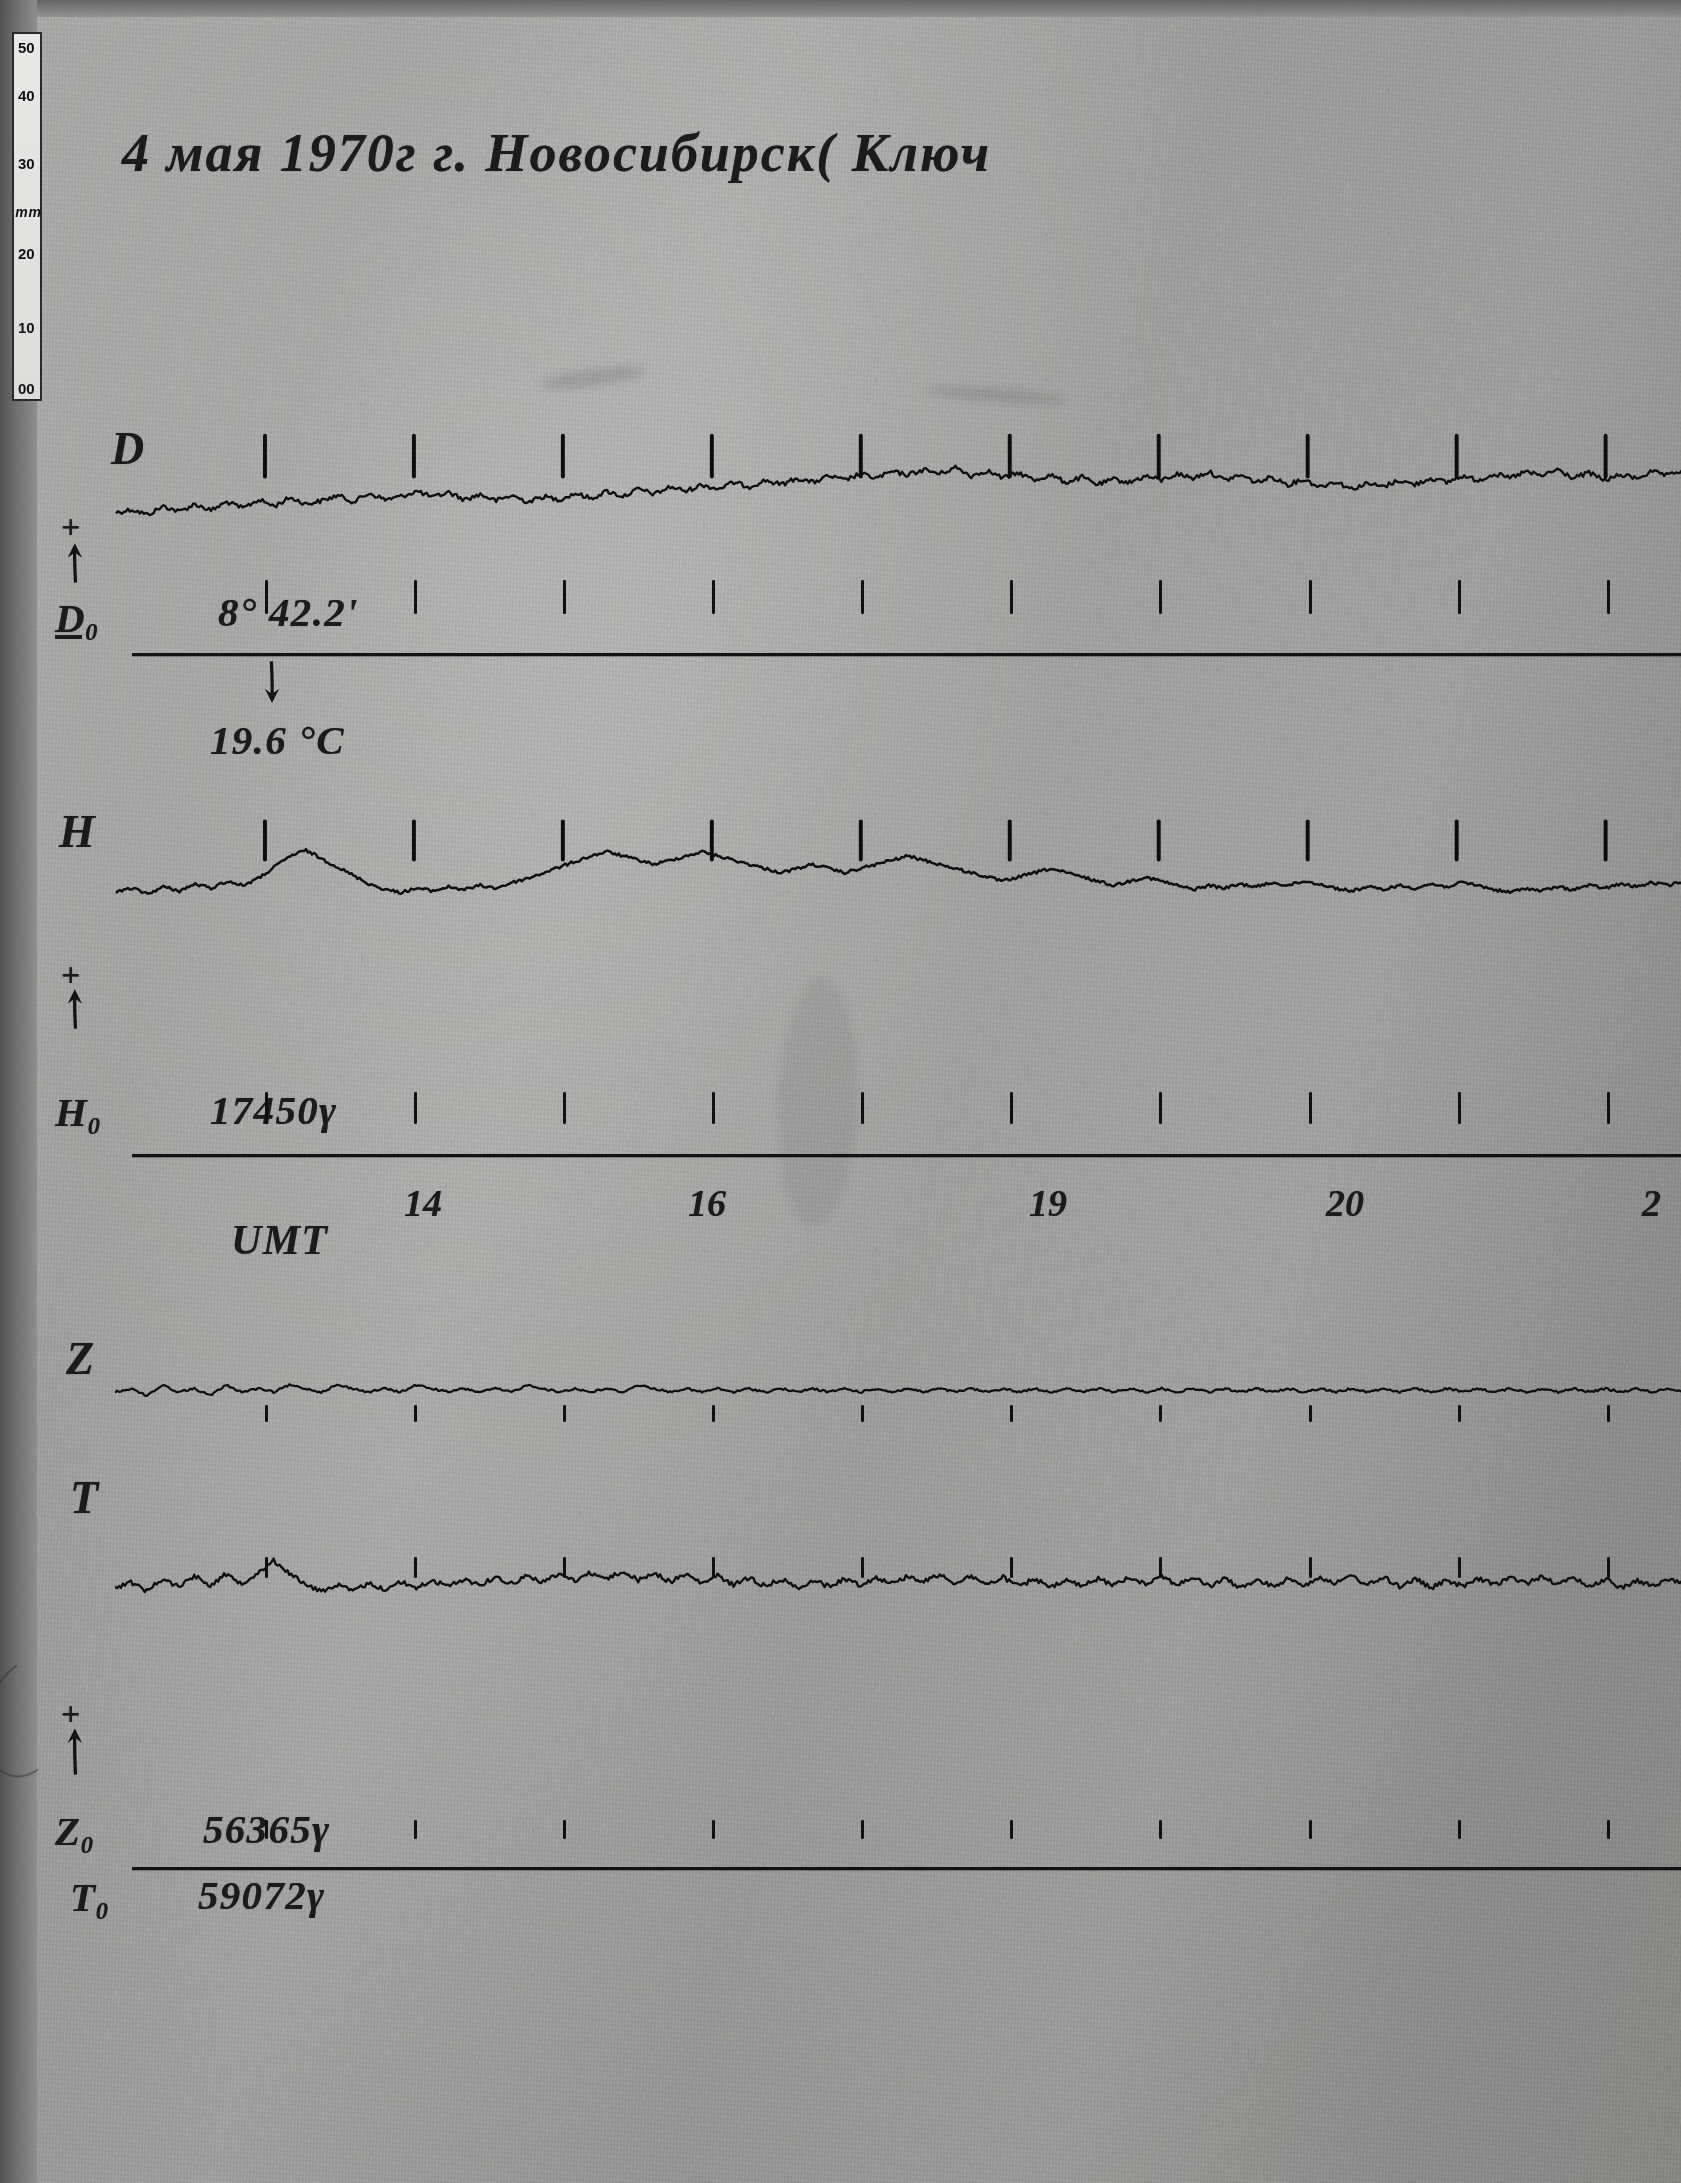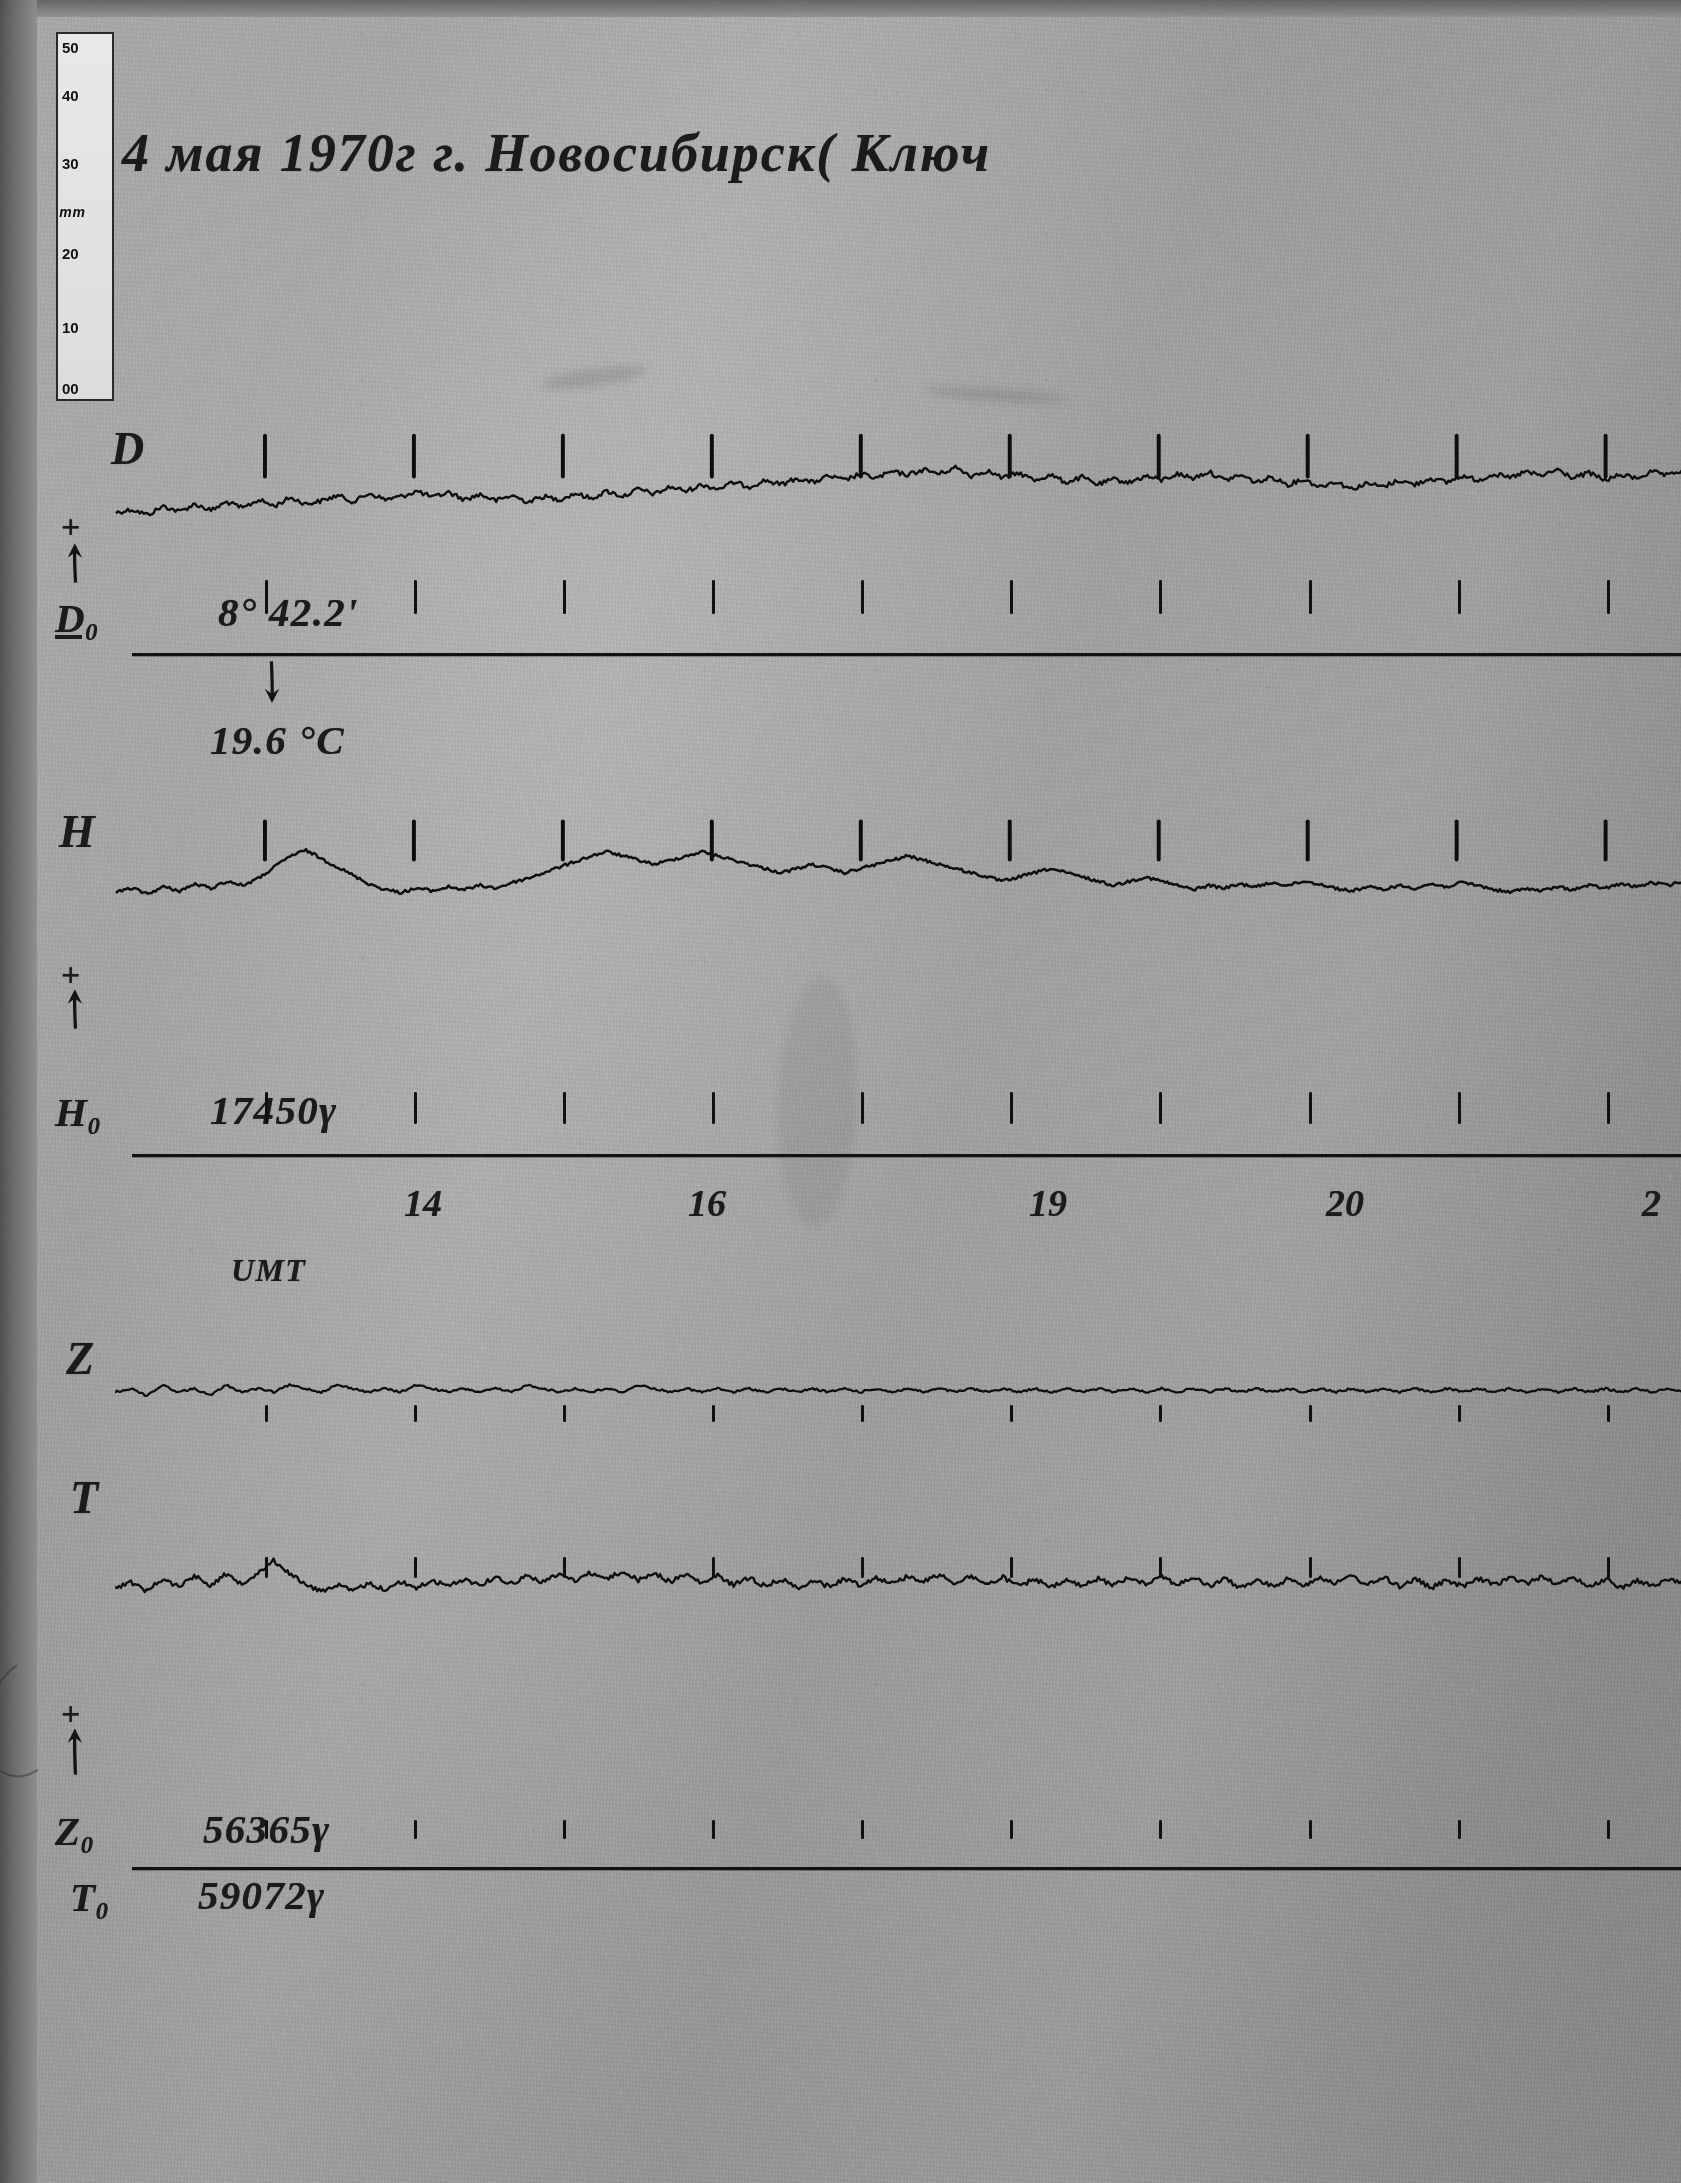--- a/index.html
+++ b/index.html
@@ -37,25 +37,24 @@
     background:linear-gradient(90deg,#4d4d4d 0%, #6a6a6a 40%, #8d8d8c 100%);
     opacity:.95;
   }
   #topedge{
     position:absolute;left:0;top:0;width:1682px;height:17px;
     background:linear-gradient(180deg,#5a5a5a 0%, #8e8e8d 100%);
     opacity:.85;
   }
   
   #scalebar{
-    position:absolute;left:12px;top:32px;width:58px;height:369px;
+    position:absolute;left:12px;top:32px;width:30px;height:369px;
     background:linear-gradient(180deg,#e8e8e6,#dcdcda);
     border:2px solid #2a2a2a;
     box-sizing:border-box;
-    margin-left:44px;
   }
   #scalebar .tick{
     position:absolute;left:0;width:100%;
     font-family:"Liberation Sans", sans-serif;
     font-size:15px;font-weight:700;color:#111;
     text-align:left;padding-left:4px;box-sizing:border-box;
   }
   #scalebar .mmlabel{
     position:absolute;left:1.3px;top:170px;width:38px;
     font-family:"Liberation Sans", sans-serif;
@@ -189,21 +188,21 @@
 </div>
 <div class="hand baselabel" style="left:55px;top:1088px;">H₀</div>
 <div class="hand valuelabel" style="left:210px;top:1086px;">17450γ</div>
 <div class="baseline" style="left:132px;top:1154px;width:1550px;"></div>
 
 <div class="hand hourlabel" style="left:404px;top:1181px;">14</div>
 <div class="hand hourlabel" style="left:688px;top:1181px;">16</div>
 <div class="hand hourlabel" style="left:1029px;top:1181px;">19</div>
 <div class="hand hourlabel" style="left:1326px;top:1181px;">20</div>
 <div class="hand hourlabel" style="left:1642px;top:1181px;">2</div>
-<div class="hand valuelabel" style="left:231px;top:1252px;font-size:32px;">UMT</div>
+<div class="hand valuelabel" style="left:231px;top:1216px;font-size:42px;">UMT</div>
 
 <div class="hand tracelabel" style="left:66px;top:1332px;">Z</div>
 <div class="trace" style="left:115px;top:1369px;">
   <svg width="1570" height="40" viewBox="0 0 2380 60">
       <path d="M0.0 35.5 L3.0 32.5 L6.0 34.3 L9.0 34.1 L12.0 31.8 L15.0 32.1 L18.0 31.3 L21.0 31.4 L24.0 29.8 L27.0 29.5 L30.1 31.4 L33.1 32.7 L36.1 35.8 L39.1 35.8 L42.1 36.3 L45.1 40.2 L48.1 40.4 L51.1 37.9 L54.1 35.4 L57.1 33.9 L60.1 33.0 L63.1 30.5 L66.1 28.5 L69.1 26.5 L72.1 24.5 L75.1 24.2 L78.1 25.9 L81.1 26.9 L84.1 30.3 L87.1 32.1 L90.2 32.7 L93.2 34.7 L96.2 34.2 L99.2 33.8 L102.2 32.8 L105.2 31.2 L108.2 33.3 L111.2 32.2 L114.2 29.4 L117.2 30.6 L120.2 28.4 L123.2 31.0 L126.2 33.4 L129.2 34.6 L132.2 34.6 L135.2 34.9 L138.2 37.2 L141.2 38.0 L144.2 38.7 L147.2 38.8 L150.3 35.1 L153.3 33.2 L156.3 31.0 L159.3 30.9 L162.3 29.0 L165.3 24.8 L168.3 24.5 L171.3 24.0 L174.3 27.8 L177.3 27.6 L180.3 29.2 L183.3 32.1 L186.3 32.9 L189.3 32.3 L192.3 35.3 L195.3 33.9 L198.3 33.3 L201.3 33.7 L204.3 31.1 L207.3 30.2 L210.4 30.0 L213.4 31.4 L216.4 28.8 L219.4 28.5 L222.4 29.6 L225.4 31.7 L228.4 32.7 L231.4 32.2 L234.4 32.2 L237.4 32.5 L240.4 35.9 L243.4 34.4 L246.4 32.1 L249.4 29.2 L252.4 29.1 L255.4 27.6 L258.4 25.3 L261.4 26.5 L264.4 22.6 L267.4 24.7 L270.5 25.0 L273.5 25.6 L276.5 25.6 L279.5 27.0 L282.5 28.7 L285.5 29.7 L288.5 29.8 L291.5 31.3 L294.5 29.8 L297.5 31.8 L300.5 32.7 L303.5 32.8 L306.5 34.7 L309.5 34.1 L312.5 36.0 L315.5 32.7 L318.5 33.4 L321.5 31.7 L324.5 30.7 L327.6 26.8 L330.6 25.9 L333.6 25.3 L336.6 23.6 L339.6 24.3 L342.6 25.3 L345.6 26.6 L348.6 26.0 L351.6 26.2 L354.6 29.0 L357.6 28.1 L360.6 30.7 L363.6 30.4 L366.6 29.6 L369.6 32.0 L372.6 32.6 L375.6 32.0 L378.6 34.7 L381.6 34.1 L384.6 34.0 L387.7 35.3 L390.7 32.9 L393.7 31.3 L396.7 32.5 L399.7 32.2 L402.7 30.9 L405.7 28.9 L408.7 28.2 L411.7 29.4 L414.7 31.3 L417.7 30.0 L420.7 31.8 L423.7 33.8 L426.7 32.2 L429.7 35.1 L432.7 35.0 L435.7 31.9 L438.7 32.7 L441.7 32.0 L444.7 29.5 L447.8 28.5 L450.8 26.3 L453.8 24.0 L456.8 25.3 L459.8 24.6 L462.8 24.9 L465.8 24.8 L468.8 25.9 L471.8 27.9 L474.8 28.2 L477.8 28.9 L480.8 30.5 L483.8 31.1 L486.8 29.3 L489.8 32.8 L492.8 32.7 L495.8 31.2 L498.8 32.9 L501.8 32.6 L504.8 34.6 L507.9 34.7 L510.9 33.7 L513.9 31.7 L516.9 32.1 L519.9 30.9 L522.9 29.4 L525.9 29.0 L528.9 29.3 L531.9 31.2 L534.9 29.9 L537.9 31.8 L540.9 31.4 L543.9 33.3 L546.9 34.4 L549.9 33.9 L552.9 34.8 L555.9 34.1 L558.9 32.8 L561.9 31.7 L564.9 30.8 L568.0 31.4 L571.0 29.8 L574.0 29.5 L577.0 28.1 L580.0 30.0 L583.0 29.2 L586.0 31.6 L589.0 32.3 L592.0 32.4 L595.0 31.9 L598.0 33.4 L601.0 34.6 L604.0 32.7 L607.0 31.4 L610.0 31.5 L613.0 30.6 L616.0 29.3 L619.0 25.8 L622.0 24.7 L625.1 24.7 L628.1 23.8 L631.1 25.0 L634.1 27.3 L637.1 26.9 L640.1 28.0 L643.1 29.4 L646.1 29.5 L649.1 29.7 L652.1 29.3 L655.1 31.9 L658.1 32.4 L661.1 30.6 L664.1 31.4 L667.1 33.5 L670.1 35.1 L673.1 34.9 L676.1 33.9 L679.1 33.4 L682.1 32.0 L685.2 32.2 L688.2 32.7 L691.2 31.9 L694.2 31.0 L697.2 28.4 L700.2 30.5 L703.2 31.1 L706.2 32.4 L709.2 31.3 L712.2 32.6 L715.2 33.4 L718.2 34.2 L721.2 34.7 L724.2 34.7 L727.2 34.3 L730.2 31.3 L733.2 30.8 L736.2 32.1 L739.2 31.6 L742.2 30.1 L745.3 29.4 L748.3 30.2 L751.3 29.7 L754.3 30.5 L757.3 30.9 L760.3 32.2 L763.3 34.3 L766.3 34.6 L769.3 35.1 L772.3 34.3 L775.3 33.0 L778.3 30.6 L781.3 29.2 L784.3 28.3 L787.3 25.9 L790.3 25.3 L793.3 25.2 L796.3 25.5 L799.3 25.1 L802.3 24.8 L805.4 26.0 L808.4 27.1 L811.4 29.2 L814.4 29.7 L817.4 28.6 L820.4 31.1 L823.4 31.9 L826.4 32.3 L829.4 30.6 L832.4 32.7 L835.4 32.8 L838.4 35.1 L841.4 33.4 L844.4 34.8 L847.4 32.8 L850.4 32.7 L853.4 33.4 L856.4 32.1 L859.4 31.5 L862.4 31.0 L865.5 29.4 L868.5 28.6 L871.5 29.2 L874.5 32.5 L877.5 31.4 L880.5 32.6 L883.5 33.5 L886.5 32.6 L889.5 35.3 L892.5 33.6 L895.5 33.2 L898.5 31.9 L901.5 32.6 L904.5 31.4 L907.5 30.3 L910.5 30.0 L913.5 28.1 L916.5 28.9 L919.5 31.4 L922.6 31.3 L925.6 32.0 L928.6 32.4 L931.6 33.3 L934.6 33.5 L937.6 35.7 L940.6 34.7 L943.6 32.1 L946.6 33.1 L949.6 31.8 L952.6 30.6 L955.6 29.5 L958.6 29.5 L961.6 28.3 L964.6 30.9 L967.6 32.1 L970.6 30.6 L973.6 33.4 L976.6 31.8 L979.6 33.6 L982.7 33.0 L985.7 34.5 L988.7 35.5 L991.7 34.5 L994.7 33.1 L997.7 31.4 L1000.7 30.6 L1003.7 29.8 L1006.7 29.7 L1009.7 29.5 L1012.7 31.3 L1015.7 29.2 L1018.7 31.7 L1021.7 33.2 L1024.7 33.0 L1027.7 32.0 L1030.7 33.1 L1033.7 33.4 L1036.7 33.9 L1039.7 34.4 L1042.8 33.2 L1045.8 30.9 L1048.8 32.1 L1051.8 30.2 L1054.8 30.1 L1057.8 28.5 L1060.8 31.2 L1063.8 29.4 L1066.8 32.4 L1069.8 33.5 L1072.8 31.4 L1075.8 32.1 L1078.8 35.1 L1081.8 33.7 L1084.8 33.3 L1087.8 31.9 L1090.8 33.2 L1093.8 32.4 L1096.8 31.2 L1099.8 30.2 L1102.9 30.3 L1105.9 28.3 L1108.9 29.9 L1111.9 31.1 L1114.9 31.0 L1117.9 33.2 L1120.9 33.3 L1123.9 32.2 L1126.9 34.9 L1129.9 35.7 L1132.9 35.4 L1135.9 31.8 L1138.9 31.6 L1141.9 31.8 L1144.9 32.0 L1147.9 31.0 L1150.9 31.2 L1153.9 30.5 L1156.9 30.5 L1159.9 30.4 L1163.0 31.9 L1166.0 32.1 L1169.0 32.6 L1172.0 34.2 L1175.0 33.6 L1178.0 35.4 L1181.0 34.2 L1184.0 34.0 L1187.0 31.8 L1190.0 33.0 L1193.0 32.4 L1196.0 29.7 L1199.0 30.1 L1202.0 29.5 L1205.0 30.4 L1208.0 30.3 L1211.0 31.7 L1214.0 30.9 L1217.0 33.0 L1220.1 31.9 L1223.1 34.4 L1226.1 35.5 L1229.1 33.7 L1232.1 34.1 L1235.1 32.2 L1238.1 31.4 L1241.1 30.1 L1244.1 30.8 L1247.1 29.0 L1250.1 29.4 L1253.1 29.2 L1256.1 30.0 L1259.1 30.1 L1262.1 33.2 L1265.1 31.5 L1268.1 32.4 L1271.1 32.8 L1274.1 33.9 L1277.1 34.3 L1280.2 32.2 L1283.2 32.8 L1286.2 33.0 L1289.2 31.4 L1292.2 29.5 L1295.2 28.9 L1298.2 28.6 L1301.2 29.3 L1304.2 31.8 L1307.2 30.1 L1310.2 32.8 L1313.2 32.6 L1316.2 34.1 L1319.2 32.6 L1322.2 33.6 L1325.2 34.4 L1328.2 33.0 L1331.2 32.6 L1334.2 31.6 L1337.2 32.1 L1340.3 32.1 L1343.3 31.0 L1346.3 29.3 L1349.3 29.6 L1352.3 31.4 L1355.3 30.1 L1358.3 30.8 L1361.3 33.8 L1364.3 33.2 L1367.3 35.0 L1370.3 33.4 L1373.3 35.1 L1376.3 32.9 L1379.3 32.1 L1382.3 33.4 L1385.3 30.1 L1388.3 31.8 L1391.3 30.3 L1394.3 30.2 L1397.3 28.6 L1400.4 32.1 L1403.4 32.2 L1406.4 32.8 L1409.4 33.7 L1412.4 32.3 L1415.4 34.6 L1418.4 35.4 L1421.4 35.1 L1424.4 33.5 L1427.4 34.1 L1430.4 32.4 L1433.4 32.0 L1436.4 30.5 L1439.4 30.2 L1442.4 28.7 L1445.4 29.3 L1448.4 29.5 L1451.4 31.8 L1454.4 31.7 L1457.4 33.5 L1460.5 32.4 L1463.5 32.8 L1466.5 34.3 L1469.5 34.8 L1472.5 32.0 L1475.5 32.7 L1478.5 31.3 L1481.5 31.0 L1484.5 30.7 L1487.5 31.5 L1490.5 29.4 L1493.5 28.5 L1496.5 29.3 L1499.5 30.9 L1502.5 32.3 L1505.5 31.7 L1508.5 32.6 L1511.5 35.3 L1514.5 34.3 L1517.6 34.5 L1520.6 31.8 L1523.6 32.6 L1526.6 31.7 L1529.6 31.8 L1532.6 31.6 L1535.6 31.3 L1538.6 29.6 L1541.6 30.4 L1544.6 29.4 L1547.6 31.8 L1550.6 31.7 L1553.6 33.7 L1556.6 32.3 L1559.6 34.1 L1562.6 35.5 L1565.6 35.5 L1568.6 34.0 L1571.6 33.4 L1574.6 32.7 L1577.7 32.1 L1580.7 30.1 L1583.7 30.6 L1586.7 28.0 L1589.7 30.1 L1592.7 32.0 L1595.7 30.5 L1598.7 32.0 L1601.7 33.1 L1604.7 33.8 L1607.7 35.3 L1610.7 35.3 L1613.7 34.8 L1616.7 34.8 L1619.7 33.5 L1622.7 30.7 L1625.7 29.8 L1628.7 29.8 L1631.7 30.1 L1634.7 29.4 L1637.8 31.4 L1640.8 31.0 L1643.8 31.8 L1646.8 30.9 L1649.8 31.8 L1652.8 32.5 L1655.8 33.4 L1658.8 35.4 L1661.8 35.2 L1664.8 33.5 L1667.8 31.2 L1670.8 30.7 L1673.8 30.8 L1676.8 30.5 L1679.8 31.4 L1682.8 29.2 L1685.8 29.6 L1688.8 29.4 L1691.8 32.7 L1694.8 33.1 L1697.9 32.4 L1700.9 34.3 L1703.9 33.0 L1706.9 33.2 L1709.9 32.7 L1712.9 34.0 L1715.9 34.1 L1718.9 30.7 L1721.9 31.9 L1724.9 30.9 L1727.9 29.1 L1730.9 28.8 L1733.9 29.2 L1736.9 31.7 L1739.9 30.3 L1742.9 33.0 L1745.9 33.9 L1748.9 32.9 L1751.9 32.9 L1754.9 33.9 L1758.0 32.8 L1761.0 33.6 L1764.0 33.6 L1767.0 30.8 L1770.0 32.4 L1773.0 31.3 L1776.0 29.6 L1779.0 29.8 L1782.0 31.5 L1785.0 29.4 L1788.0 30.4 L1791.0 31.9 L1794.0 34.0 L1797.0 34.6 L1800.0 35.3 L1803.0 34.7 L1806.0 34.4 L1809.0 32.7 L1812.0 33.0 L1815.1 30.8 L1818.1 31.9 L1821.1 32.0 L1824.1 31.0 L1827.1 29.5 L1830.1 29.5 L1833.1 29.4 L1836.1 32.4 L1839.1 32.5 L1842.1 31.3 L1845.1 34.1 L1848.1 33.6 L1851.1 35.8 L1854.1 33.0 L1857.1 31.9 L1860.1 33.4 L1863.1 32.9 L1866.1 32.6 L1869.1 29.2 L1872.1 30.9 L1875.2 30.1 L1878.2 30.1 L1881.2 31.8 L1884.2 31.2 L1887.2 33.4 L1890.2 32.1 L1893.2 32.4 L1896.2 35.4 L1899.2 33.6 L1902.2 34.4 L1905.2 32.5 L1908.2 32.8 L1911.2 31.1 L1914.2 32.6 L1917.2 30.8 L1920.2 29.8 L1923.2 29.4 L1926.2 30.4 L1929.2 31.5 L1932.2 30.7 L1935.3 32.4 L1938.3 33.8 L1941.3 32.9 L1944.3 33.7 L1947.3 35.9 L1950.3 33.5 L1953.3 32.5 L1956.3 32.7 L1959.3 31.3 L1962.3 31.4 L1965.3 30.2 L1968.3 28.6 L1971.3 29.0 L1974.3 28.6 L1977.3 31.9 L1980.3 30.2 L1983.3 31.9 L1986.3 33.7 L1989.3 32.1 L1992.3 33.9 L1995.4 35.2 L1998.4 33.7 L2001.4 34.2 L2004.4 33.5 L2007.4 32.9 L2010.4 32.1 L2013.4 31.6 L2016.4 28.6 L2019.4 30.8 L2022.4 28.8 L2025.4 29.6 L2028.4 32.2 L2031.4 30.7 L2034.4 31.2 L2037.4 34.0 L2040.4 33.0 L2043.4 33.8 L2046.4 32.8 L2049.4 32.7 L2052.4 33.2 L2055.5 32.8 L2058.5 30.0 L2061.5 30.9 L2064.5 29.0 L2067.5 30.7 L2070.5 29.9 L2073.5 31.7 L2076.5 30.1 L2079.5 33.4 L2082.5 34.0 L2085.5 33.9 L2088.5 34.4 L2091.5 34.5 L2094.5 33.6 L2097.5 32.3 L2100.5 32.2 L2103.5 30.9 L2106.5 32.8 L2109.5 29.4 L2112.6 28.7 L2115.6 29.7 L2118.6 30.7 L2121.6 31.8 L2124.6 32.3 L2127.6 32.8 L2130.6 31.5 L2133.6 33.1 L2136.6 33.5 L2139.6 35.8 L2142.6 34.6 L2145.6 33.9 L2148.6 33.0 L2151.6 33.4 L2154.6 32.1 L2157.6 30.3 L2160.6 31.4 L2163.6 30.0 L2166.6 31.1 L2169.6 30.7 L2172.7 31.3 L2175.7 31.2 L2178.7 32.2 L2181.7 33.7 L2184.7 32.6 L2187.7 35.9 L2190.7 34.3 L2193.7 33.5 L2196.7 32.8 L2199.7 30.7 L2202.7 32.2 L2205.7 30.5 L2208.7 30.9 L2211.7 28.6 L2214.7 28.8 L2217.7 32.1 L2220.7 31.6 L2223.7 31.6 L2226.7 33.5 L2229.7 34.8 L2232.8 32.5 L2235.8 34.1 L2238.8 33.2 L2241.8 34.4 L2244.8 31.3 L2247.8 33.4 L2250.8 30.2 L2253.8 29.5 L2256.8 31.2 L2259.8 28.1 L2262.8 28.9 L2265.8 32.1 L2268.8 32.8 L2271.8 30.5 L2274.8 33.4 L2277.8 34.4 L2280.8 33.5 L2283.8 34.0 L2286.8 34.9 L2289.8 32.5 L2292.9 34.1 L2295.9 32.6 L2298.9 30.8 L2301.9 29.6 L2304.9 28.8 L2307.9 29.1 L2310.9 31.1 L2313.9 32.0 L2316.9 31.4 L2319.9 32.7 L2322.9 31.7 L2325.9 34.4 L2328.9 35.4 L2331.9 34.7 L2334.9 34.9 L2337.9 33.5 L2340.9 31.4 L2343.9 30.8 L2346.9 31.5 L2349.9 30.7 L2353.0 29.2 L2356.0 30.3 L2359.0 30.8 L2362.0 31.3 L2365.0 32.2 L2368.0 32.8 L2371.0 32.2 L2374.0 33.5 L2377.0 35.2 L2380.0 34.7" stroke="#0f0f0f" stroke-width="3.4" fill="none" stroke-linejoin="round"></path>
     </svg>
 </div>
 
 <div class="hand tracelabel" style="left:70px;top:1471px;">T</div>
 <div class="trace" style="left:115px;top:1517px;">

